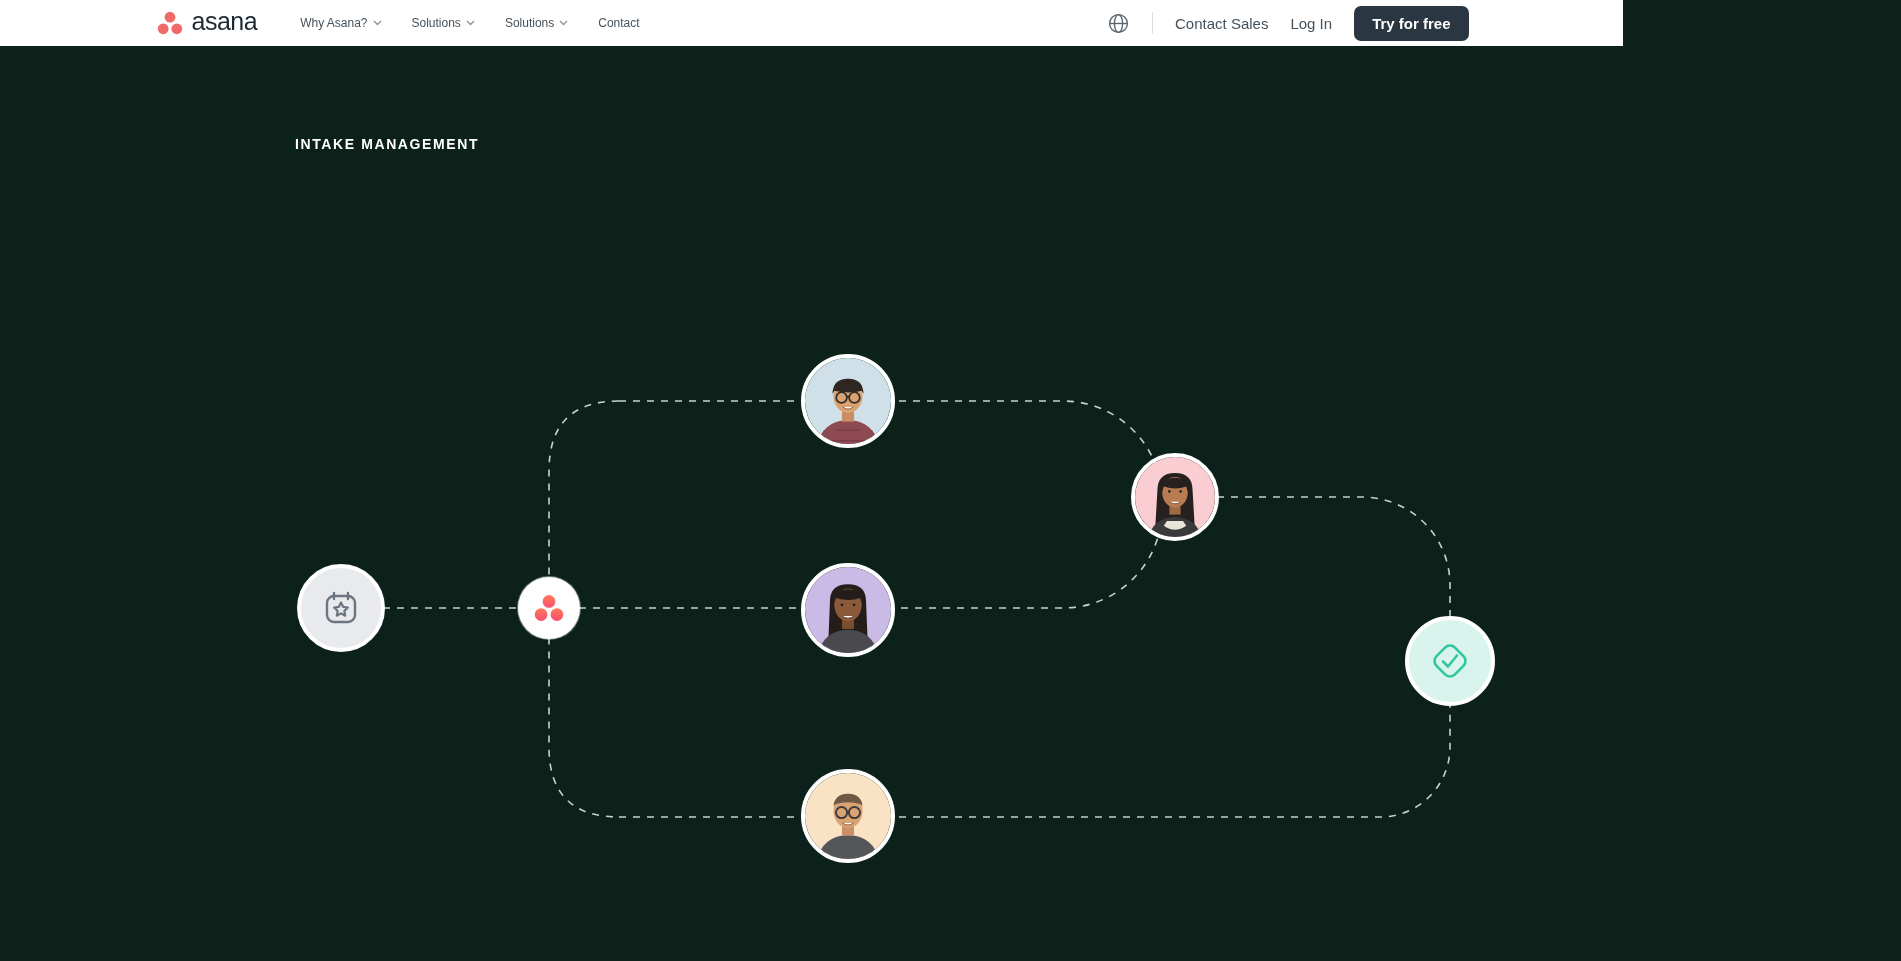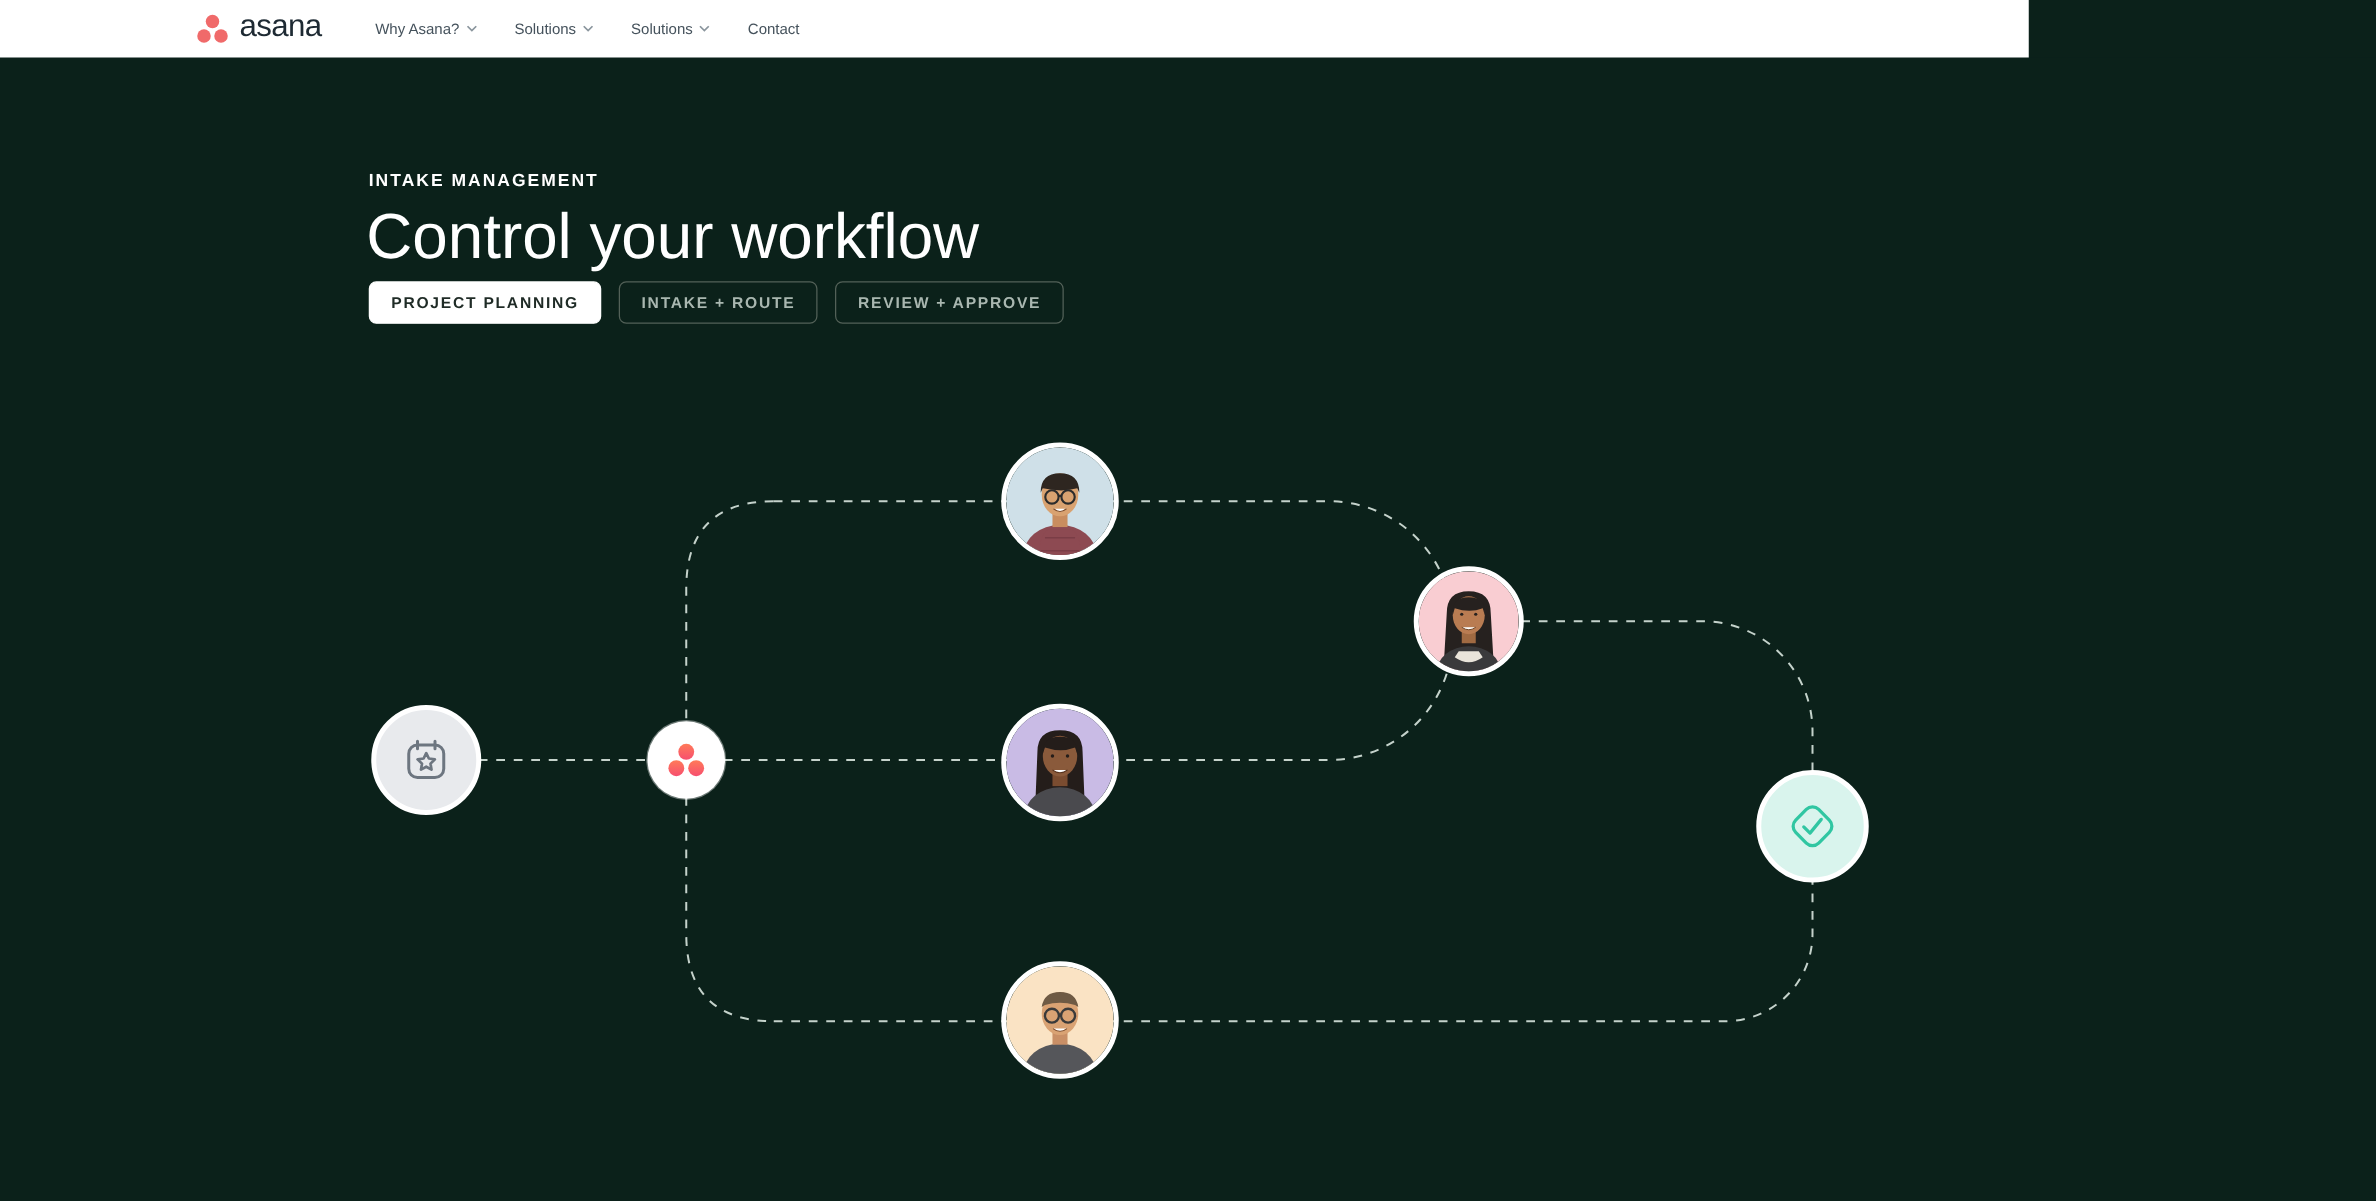--- a/index.html
+++ b/index.html
@@ -66,31 +66,36 @@
       <span class="nav-link">
         <span>Solutions</span>
         <svg width="9" height="6" viewBox="0 0 9 6">
             <polyline points="1,1 4.5,4.5 8,1" fill="none" stroke="#8a959d" stroke-width="1.4"></polyline>
           </svg>
       </span>
       <span class="nav-link">
         <span>Contact</span>
       </span>
     </nav>
+    <div class="nav-right">
+      <svg width="23" height="23" viewBox="0 0 24 24">
+        <circle cx="12" cy="12" r="9.3" fill="none" stroke="#57636d" stroke-width="1.4"></circle>
+        <ellipse cx="12" cy="12" rx="4.3" ry="9.3" fill="none" stroke="#57636d" stroke-width="1.4"></ellipse>
+        <line x1="2.7" y1="12" x2="21.3" y2="12" stroke="#57636d" stroke-width="1.4"></line>
+      </svg>
+      <div class="nav-divider"></div>
+      <span class="nav-action">Contact Sales</span>
+      <span class="nav-action">Log In</span>
+      <button class="cta-btn">Try for free</button>
+    </div>
   </div>
 </header>
 
 <section class="hero">
   <div class="eyebrow">INTAKE MANAGEMENT</div>
-  <h1 class="hero-title">Control your workflow</h1>
-  <div class="tabs">
-    <div class="tab active">PROJECT PLANNING</div>
-    <div class="tab inactive">INTAKE + ROUTE</div>
-    <div class="tab inactive">REVIEW + APPROVE</div>
-  </div>
 </section>
 
 <svg class="flow-svg" width="1901" height="961" viewBox="0 0 1901 961">
   <g fill="none" stroke="#cfdcd5" stroke-width="1.6" stroke-dasharray="7 7" opacity="0.95">
     <path d="M 341 608 H 1063 A 99 99 0 0 0 1162 509"></path>
     <path d="M 619 401 H 1063 A 99 99 0 0 1 1162 500"></path>
     <path d="M 619 401 Q 549 401 549 471 V 747 Q 549 817 619 817"></path>
     <path d="M 619 817 H 1380 A 70 70 0 0 0 1450 747 V 661"></path>
     <path d="M 1175 497 H 1362 A 88 88 0 0 1 1450 585 V 661"></path>
   </g>

